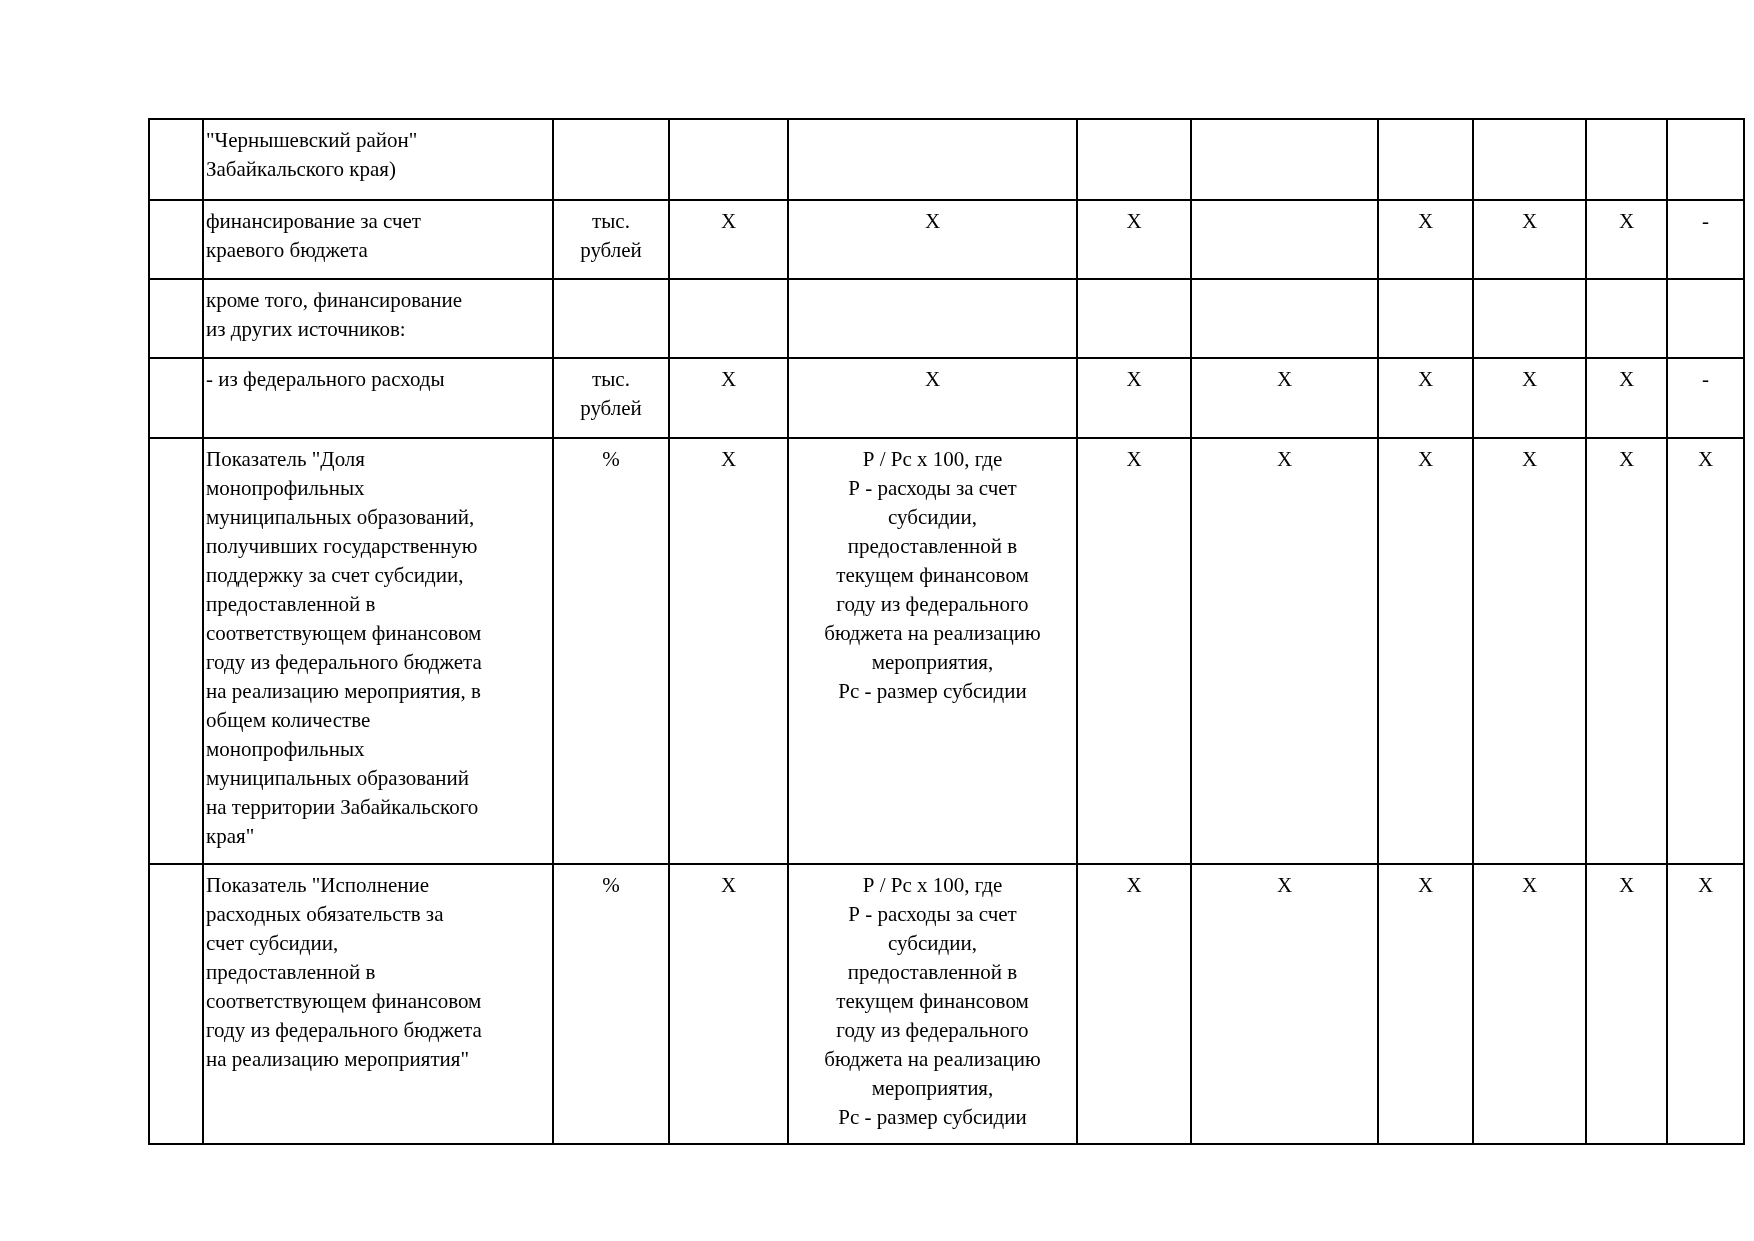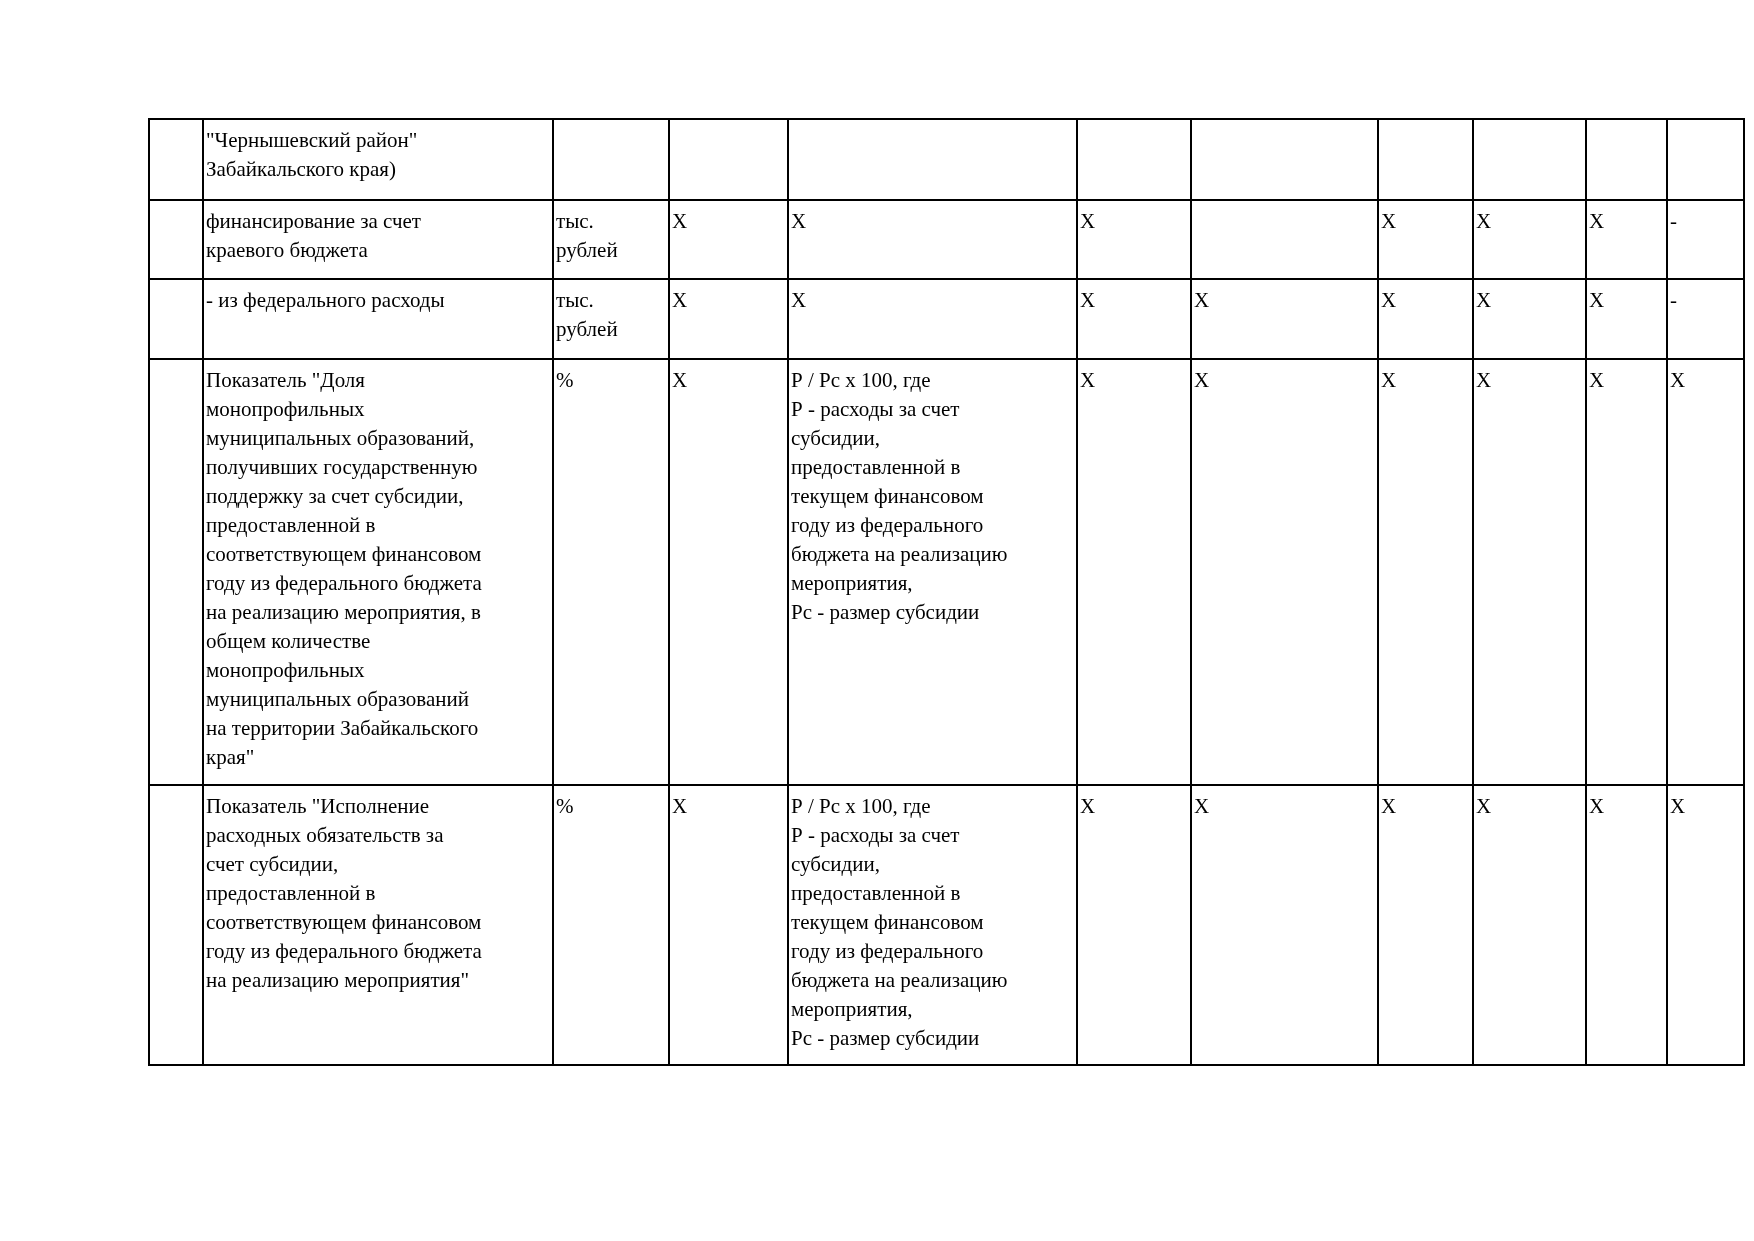--- a/index.html
+++ b/index.html
@@ -35,20 +35,21 @@
     line-height: 29px;
     white-space: pre-line;
     padding: 6px 2px;
     overflow: hidden;
   }
   td.name-col {
     text-align: left;
     padding: 6px 6px 6px 9px;
   }
   td.center {
+    text-align: center;
   }
   tr.r1 { height: 81px; }
   tr.r2 { height: 79px; margin-left: 17px; }
   tr.r3 { height: 79px; }
   tr.r4 { height: 80px; }
   tr.r5 { height: 426px; }
   tr.r6 { height: 280px; }
 </style>
 </head>
 <body>
@@ -90,20 +91,34 @@
         <td class="center">тыс.
 рублей</td>
         <td class="center">X</td>
         <td class="center">X</td>
         <td class="center">X</td>
         <td class="center"></td>
         <td class="center">X</td>
         <td class="center">X</td>
         <td class="center">X</td>
         <td class="center">-</td>
+      </tr>
+      <tr class="r3">
+        <td class="center"></td>
+        <td class="name-col">кроме того, финансирование
+из других источников:</td>
+        <td class="center"></td>
+        <td class="center"></td>
+        <td class="center"></td>
+        <td class="center"></td>
+        <td class="center"></td>
+        <td class="center"></td>
+        <td class="center"></td>
+        <td class="center"></td>
+        <td class="center"></td>
       </tr>
       <tr class="r4">
         <td class="center"></td>
         <td class="name-col">- из федерального расходы</td>
         <td class="center">тыс.
 рублей</td>
         <td class="center">X</td>
         <td class="center">X</td>
         <td class="center">X</td>
         <td class="center">X</td>

